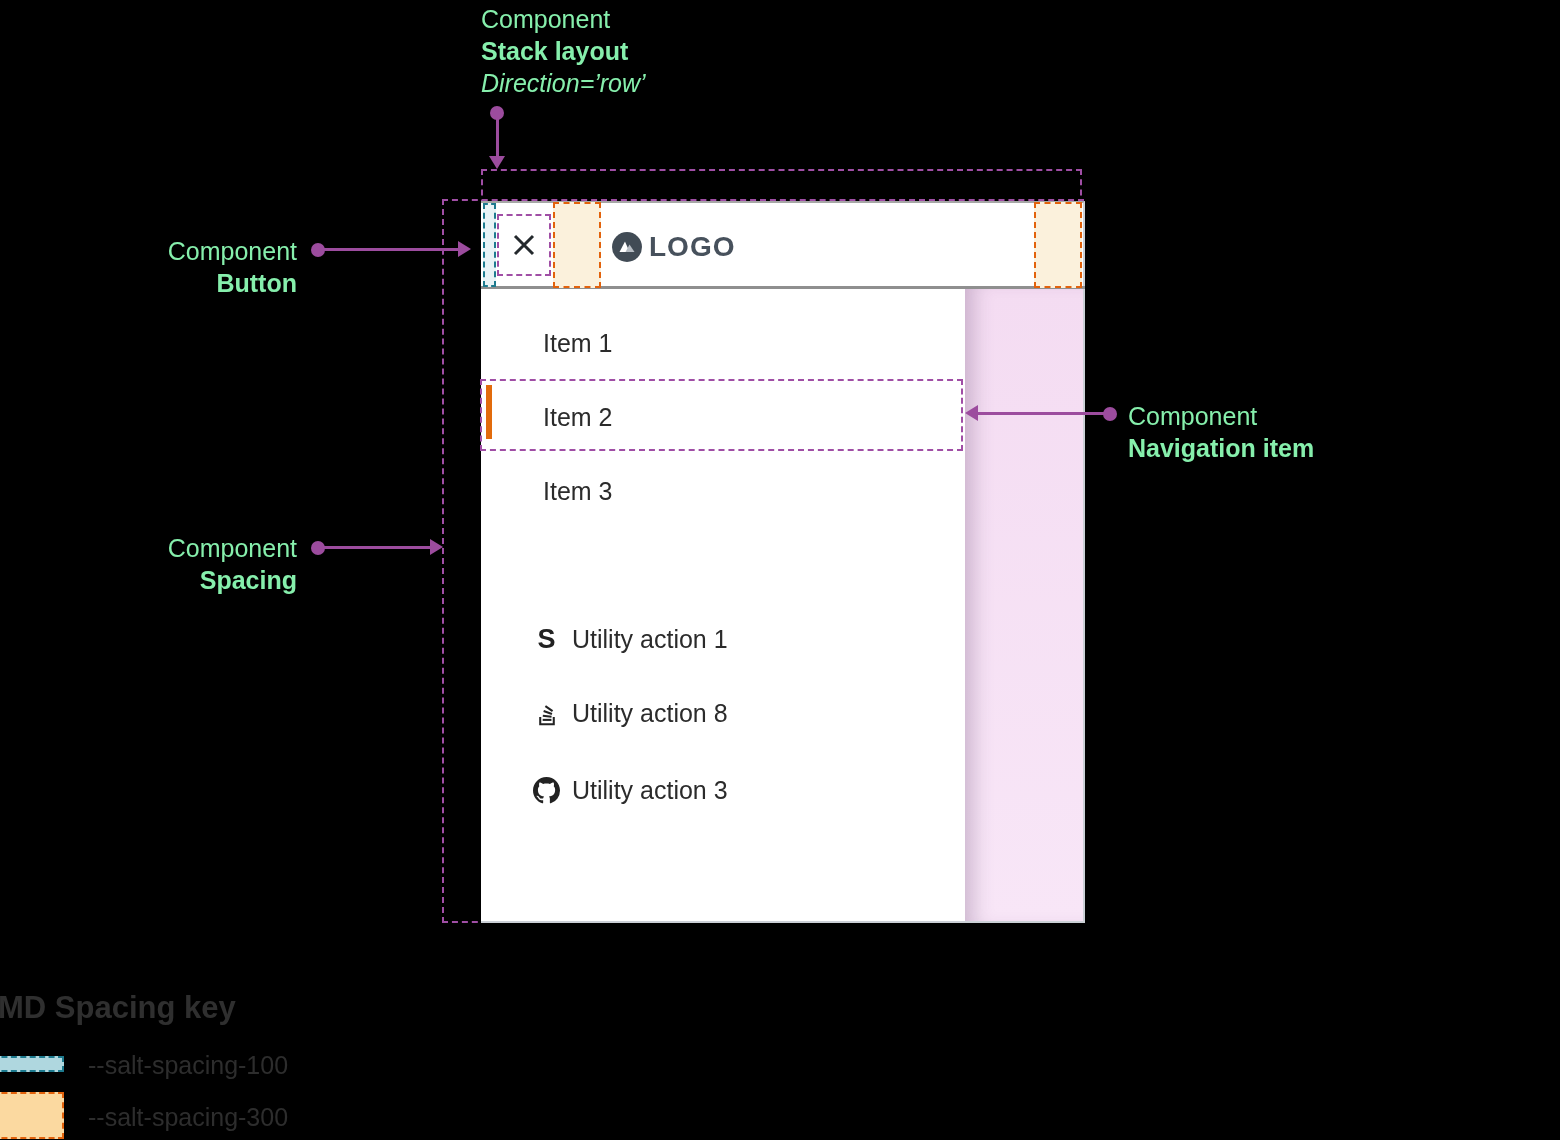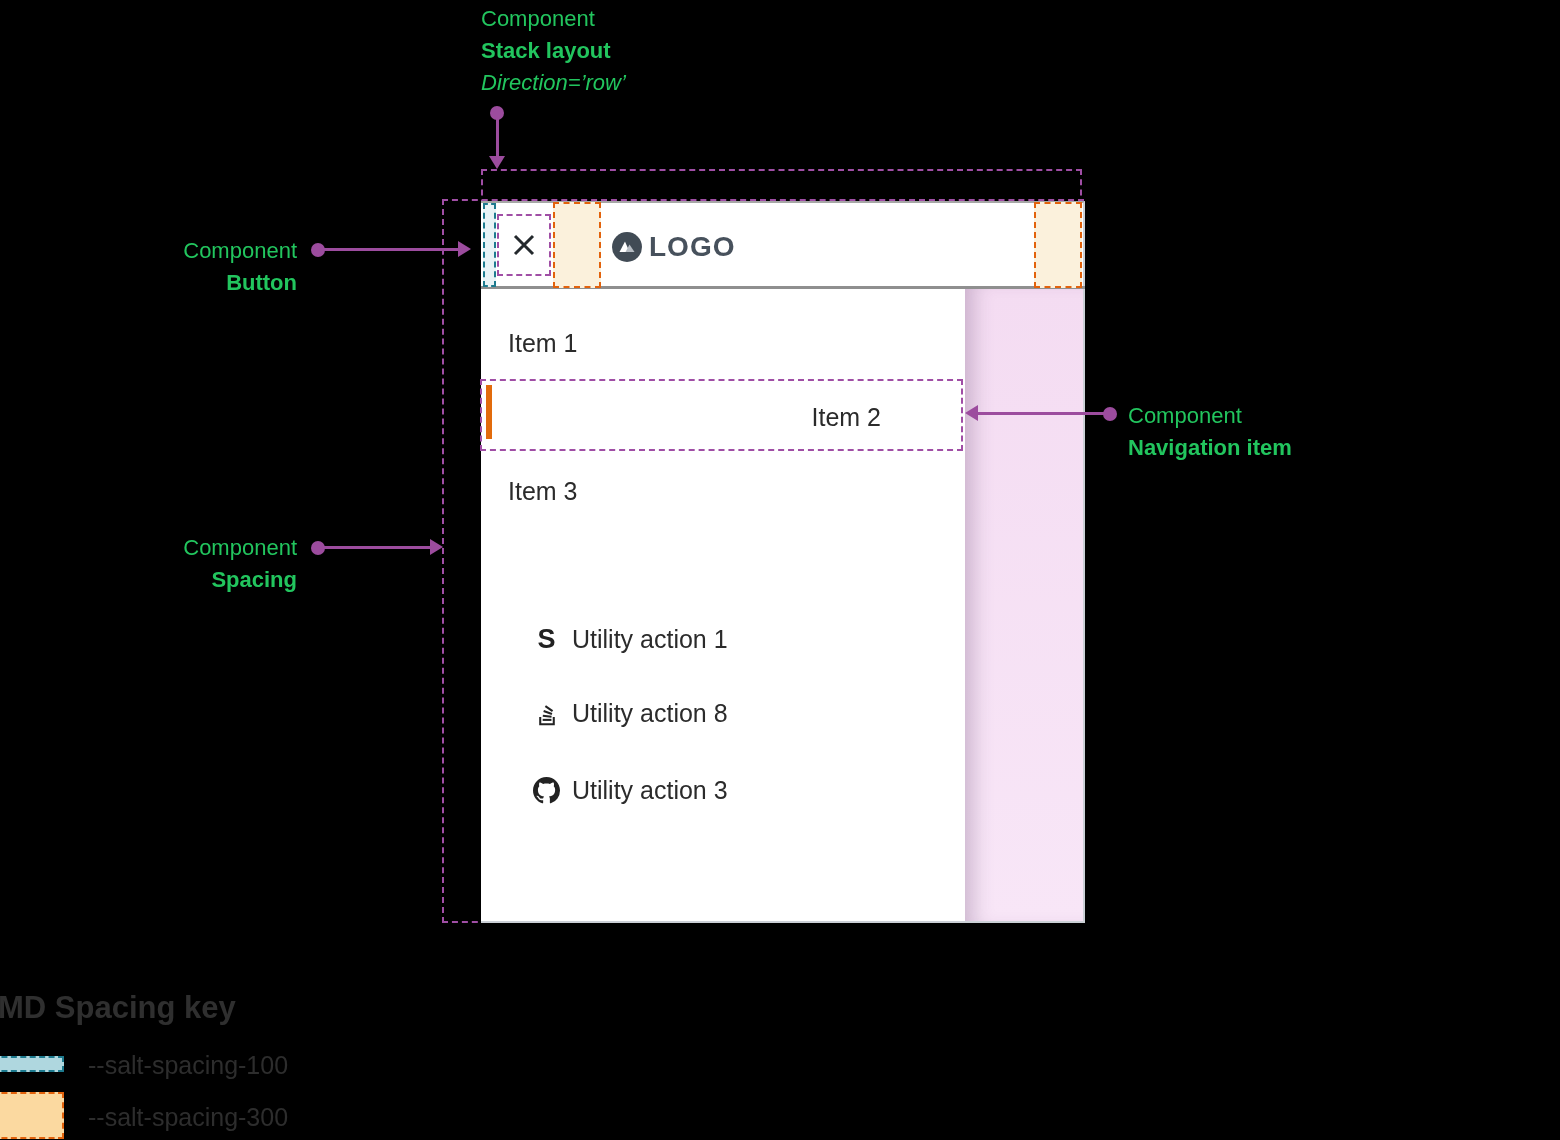--- a/index.html
+++ b/index.html
@@ -34,35 +34,35 @@
   .close-button{
     position:absolute;left:503px;top:224px;width:42px;height:42px;background:transparent;border:none;
     display:flex;align-items:center;justify-content:center;cursor:pointer;z-index:4;padding:0;
   }
   
   .logo{position:absolute;left:612px;top:232px;height:30px;display:flex;align-items:center;z-index:3;}
   .logo-text{font-size:28px;font-weight:700;color:#47515c;letter-spacing:1px;margin-left:7px;}
   
   .nav-row{
     position:absolute;left:481px;width:400px;height:50px;display:flex;align-items:center;
-    padding-left:27px;box-sizing:border-box;font-size:25px;color:#2b2b2b;z-index:3;cursor:pointer;
-  }
-  .nav-row.r1{top:318px;} .nav-row.r2{top:392px;justify-content:flex-end;} .nav-row.r3{top:466px;} .nav-row.r4{top:540px;}
+    padding-left:62px;box-sizing:border-box;font-size:25px;color:#2b2b2b;z-index:3;cursor:pointer;
+  }
+  .nav-row.r1{top:318px;} .nav-row.r2{top:392px;} .nav-row.r3{top:466px;} .nav-row.r4{top:540px;}
   .nav-outline{position:absolute;left:480px;top:379px;width:483px;height:72px;border:2px dashed #a04ea5;box-sizing:border-box;z-index:3;}
   .selected-bar{position:absolute;left:486px;top:385px;width:6px;height:54px;background:#e26b0c;z-index:4;}
   
   .util-row{
     position:absolute;left:481px;width:484px;height:50px;display:flex;align-items:center;
     padding-left:52px;box-sizing:border-box;font-size:25px;color:#2b2b2b;z-index:3;cursor:pointer;
   }
   .util-row.u1{top:614px;} .util-row.u2{top:688px;} .util-row.u3{top:765px;}
   .util-icon{width:27px;height:27px;display:flex;align-items:center;justify-content:center;margin-right:12px;flex:0 0 27px;}
   .s-glyph{font-size:27px;font-weight:700;color:#222;line-height:1;}
   
-  .anno{position:absolute;color:#22c55e;font-size:22px;line-height:32px;z-index:5;}
+  .anno{position:absolute;color:#86efac;font-size:25px;line-height:32px;z-index:5;}
   .anno b{font-weight:700;}
   .anno i{font-style:italic;text-align:center;}
   .anno.top{left:481px;top:3px;text-align:left;}
   .anno.btn{left:97px;top:235px;width:200px;text-align:right;}
   .anno.drw{left:97px;top:532px;width:200px;text-align:right;}
   .anno.nav{left:1128px;top:400px;text-align:left;}
   .arrow-line{position:absolute;background:#9c4c9e;z-index:5;}
   .arrow-dot{position:absolute;width:14px;height:14px;border-radius:50%;background:#9c4c9e;z-index:5;}
   .arrow-head{position:absolute;width:0;height:0;z-index:5;}
   

